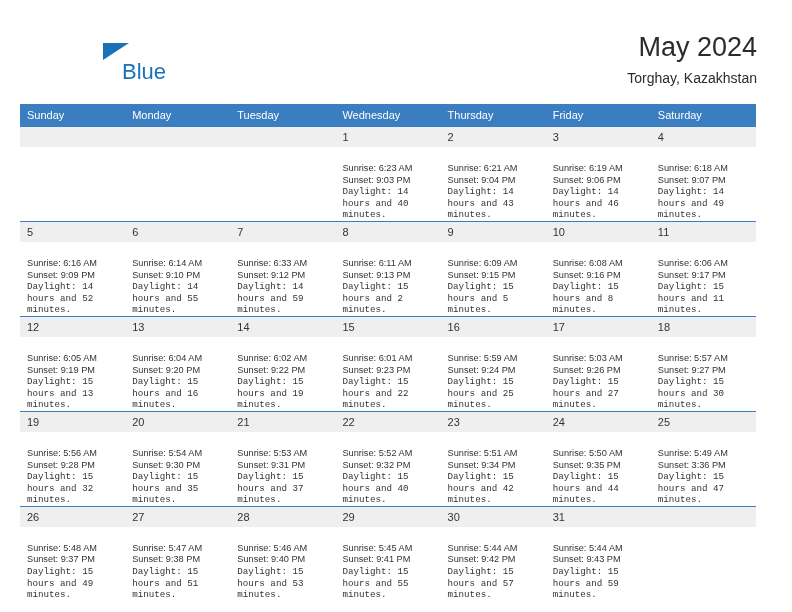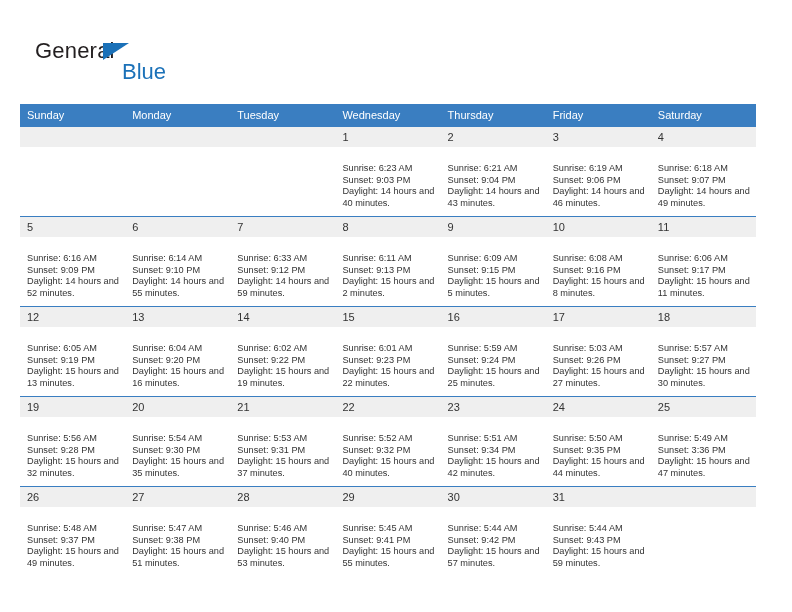--- a/index.html
+++ b/index.html
@@ -130,39 +130,41 @@
     font-size: 9.2px;
     line-height: 11.6px;
     color: #333333;
     font-family: "Liberation Sans", sans-serif;
   }
   .cell-body div {
     white-space: nowrap;
   }
   .cell-body .wrap {
     white-space: normal;
+    font-family: Liberation Mono, monospace;
   }
   td.empty .daynum {
     color: transparent;
   }
 </style>
 </head>
 <body>
 
 <div class="page">
 
   <div class="header">
 
     <div class="logo">
-      <span class="logo-general">General</span>
       <span class="logo-triangle"></span>
       <span class="logo-blue">Blue</span>
     </div>
 
     <div class="title-block">
+      <div class="month-title">May 2024</div>
+      <div class="location-title">Torghay, Kazakhstan</div>
     </div>
 
   </div>
 
   <table class="calendar">
     <thead>
       <tr>
         <th>Sunday</th>
         <th>Monday</th>
         <th>Tuesday</th>

